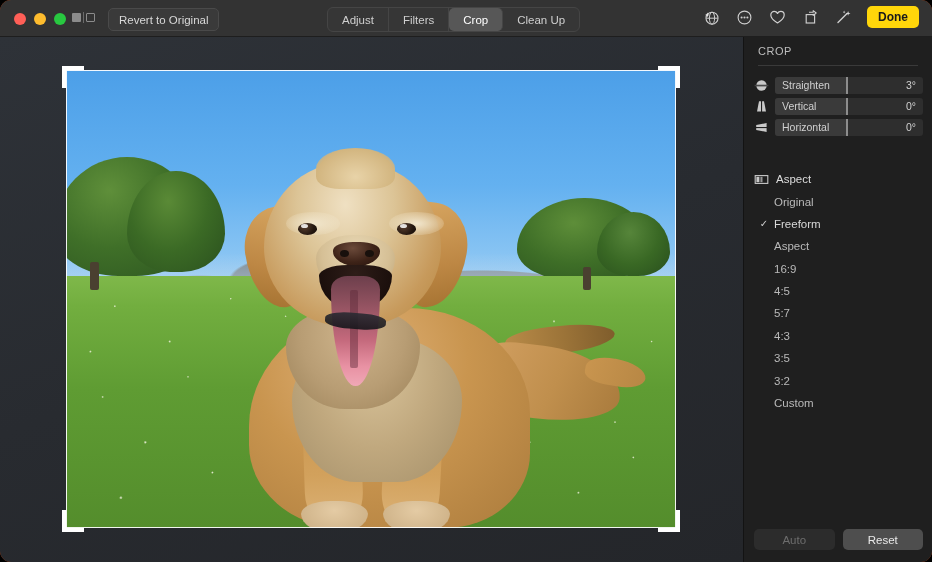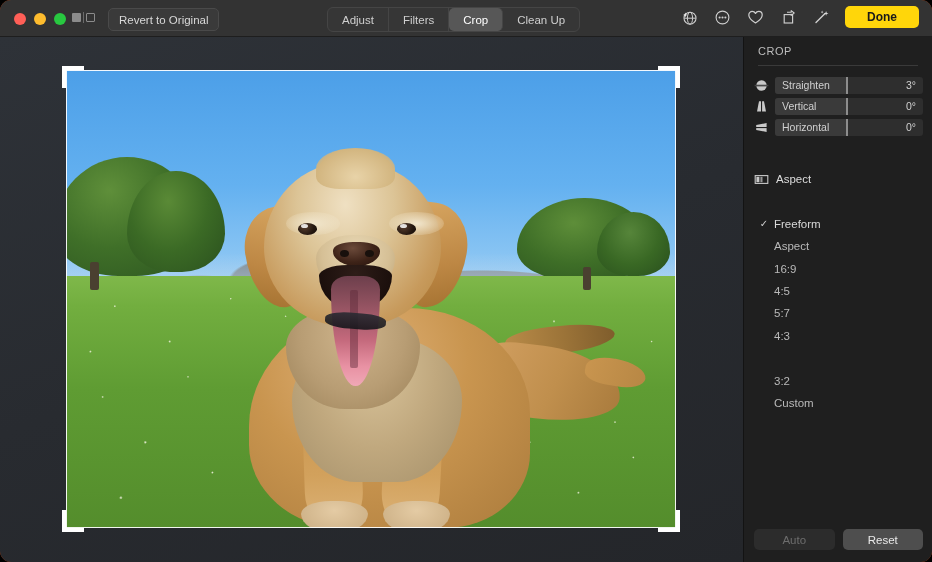--- a/index.html
+++ b/index.html
@@ -82,21 +82,21 @@
     position: absolute; right: 13px; top: 6px;
     display: flex; align-items: center; gap: 15px;
   }
   .tool-icon {
     width: 18px; height: 18px;
     display: flex; align-items: center; justify-content: center;
     cursor: default;
   }
   .tool-icon svg { display: block; }
   #done-btn {
-    height: 22px; padding: 0 22px;
+    height: 22px; padding: 0 11px;
     display: flex; align-items: center; justify-content: center;
     background: #ffd60a; color: #1a1a1a;
     font-size: 12px; font-weight: bold;
     border-radius: 5px; cursor: default;
   }
 
   
   #canvas {
     position: absolute; top: 37px; left: 0;
     width: 743px; height: 525px;
@@ -634,20 +634,24 @@
       <div class="pi-icon">
         <svg width="15" height="15" viewBox="0 0 15 15">
           <rect x="1.2" y="3.6" width="12.6" height="7.8" fill="none" stroke="#c9c9c9" stroke-width="1.1"></rect>
           <rect x="2.4" y="4.8" width="3.0" height="5.4" fill="#c9c9c9"></rect>
           <rect x="6.4" y="4.8" width="2.1" height="5.4" fill="#c9c9c9" opacity="0.7"></rect>
         </svg>
       </div>
       <span class="pi-label">Aspect</span>
     </div>
 
+    <div class="aspect-item" style="top:156px;">
+      <span class="aspect-check"></span>
+      <span class="aspect-label">Original</span>
+    </div>
 
     <div class="aspect-item selected" style="top:178px;">
       <span class="aspect-check">✓</span>
       <span class="aspect-label">Freeform</span>
     </div>
 
     <div class="aspect-item" style="top:200px;">
       <span class="aspect-check"></span>
       <span class="aspect-label">Aspect</span>
     </div>
@@ -665,20 +669,24 @@
     <div class="aspect-item" style="top:267px;">
       <span class="aspect-check"></span>
       <span class="aspect-label">5:7</span>
     </div>
 
     <div class="aspect-item" style="top:290px;">
       <span class="aspect-check"></span>
       <span class="aspect-label">4:3</span>
     </div>
 
+    <div class="aspect-item" style="top:312px;">
+      <span class="aspect-check"></span>
+      <span class="aspect-label">3:5</span>
+    </div>
 
     <div class="aspect-item" style="top:335px;">
       <span class="aspect-check"></span>
       <span class="aspect-label">3:2</span>
     </div>
 
     <div class="aspect-item" style="top:357px;">
       <span class="aspect-check"></span>
       <span class="aspect-label">Custom</span>
     </div>

